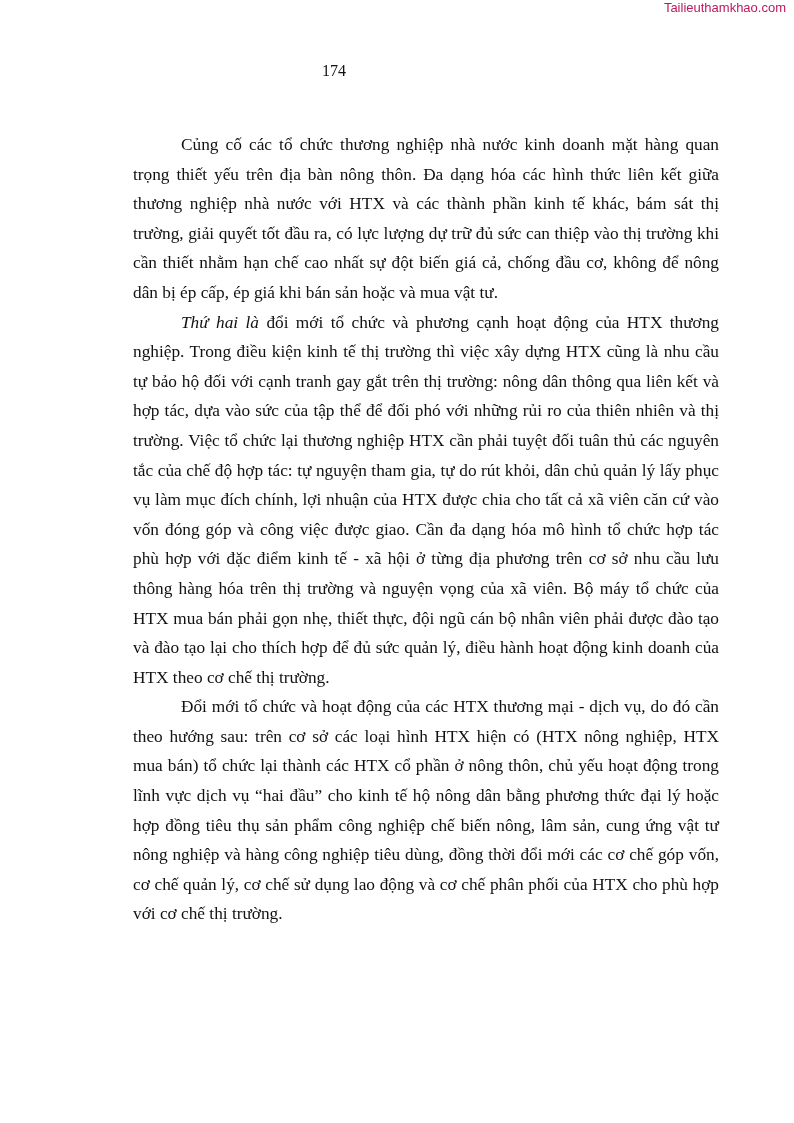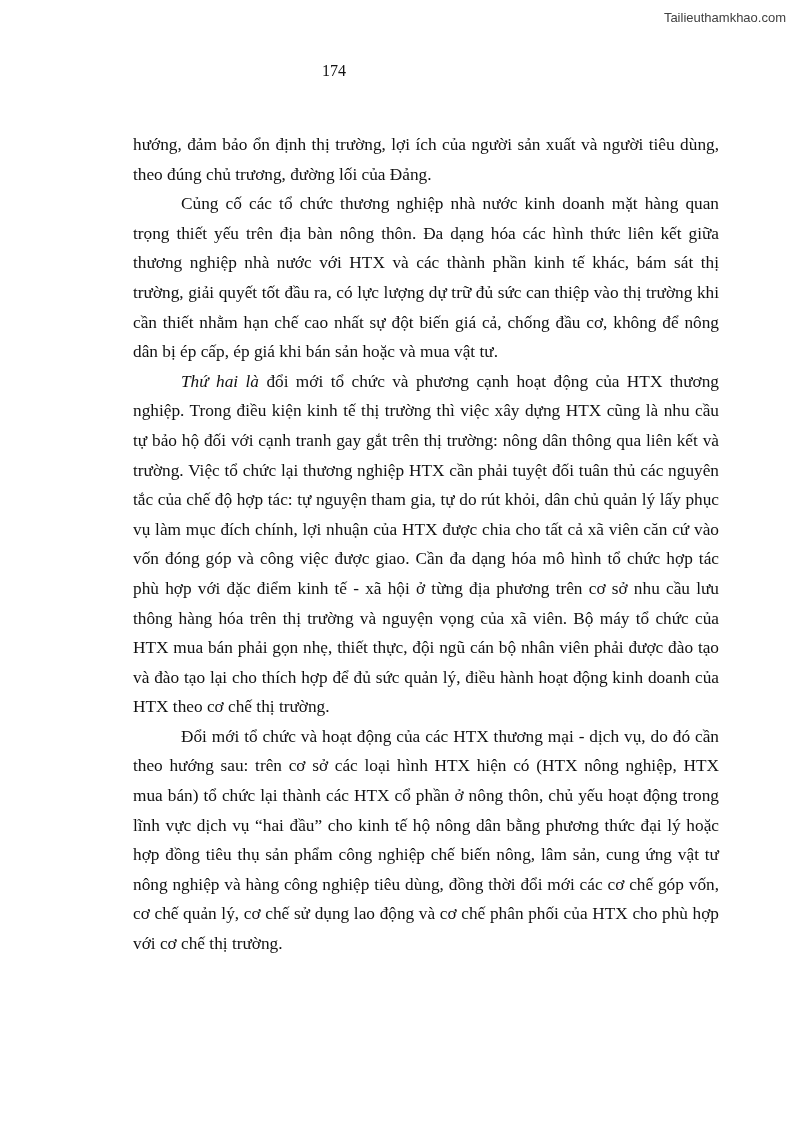--- a/index.html
+++ b/index.html
@@ -1,20 +1,20 @@
 <!DOCTYPE html>
 <html><head>
 <meta charset="utf-8">
 <style>
   html, body { margin: 0; padding: 0; background: #ffffff; }
   body { width: 794px; height: 1123px; position: relative; overflow: hidden; }
   .watermark {
-    position: absolute; top: 10px; right: 8px;
+    position: absolute; top: 0; right: 8px;
     font-family: "Liberation Sans", sans-serif; font-size: 13px;
-    color: #404040; letter-spacing: 0px;
+    color: #be185d; letter-spacing: 0px;
   }
   .page-number {
     position: absolute; top: 62px; left: 0; width: 668px; text-align: center;
     font-family: "Liberation Serif", serif; font-size: 16px; color: #111;
   }
   .body-text {
     position: absolute; top: 130px; left: 133px; width: 586px;
     font-family: "Liberation Serif", serif; font-size: 17.3px; color: #111;
     line-height: 29.6px; text-align: justify;
   }
@@ -24,35 +24,32 @@
   .it { font-style: italic; }
 </style>
 </head>
 <body>
 
 <div class="watermark">Tailieuthamkhao.com</div>
 <div class="page-number">174</div>
 
 <div class="body-text">
   <p>
-    <span class="line">hướng, đảm bảo ổn định thị trường, lợi ích của người sản xuất và người tiêu dùng,</span>
-    <span class="line last">theo đúng chủ trương, đường lối của Đảng.</span>
-  </p>
-  <p>
     <span class="line" style="padding-left:48px">Củng cố các tổ chức thương nghiệp nhà nước kinh doanh mặt hàng quan</span>
     <span class="line">trọng thiết yếu trên địa bàn nông thôn. Đa dạng hóa các hình thức liên kết giữa</span>
     <span class="line">thương nghiệp nhà nước với HTX và các thành phần kinh tế khác, bám sát thị</span>
     <span class="line">trường, giải quyết tốt đầu ra, có lực lượng dự trữ đủ sức can thiệp vào thị trường khi</span>
     <span class="line">cần thiết nhằm hạn chế cao nhất sự đột biến giá cả, chống đầu cơ, không để nông</span>
     <span class="line last">dân bị ép cấp, ép giá khi bán sản hoặc và mua vật tư.</span>
   </p>
   <p>
     <span class="line" style="padding-left:48px"><span class="it">Thứ hai là</span><span> đổi mới tổ chức và phương cạnh hoạt động của HTX thương</span></span>
     <span class="line">nghiệp. Trong điều kiện kinh tế thị trường thì việc xây dựng HTX cũng là nhu cầu</span>
     <span class="line">tự bảo hộ đối với cạnh tranh gay gắt trên thị trường: nông dân thông qua liên kết và</span>
+    <span class="line">hợp tác, dựa vào sức của tập thể để đối phó với những rủi ro của thiên nhiên và thị</span>
     <span class="line">trường. Việc tổ chức lại thương nghiệp HTX cần phải tuyệt đối tuân thủ các nguyên</span>
     <span class="line">tắc của chế độ hợp tác: tự nguyện tham gia, tự do rút khỏi, dân chủ quản lý lấy phục</span>
     <span class="line">vụ làm mục đích chính, lợi nhuận của HTX được chia cho tất cả xã viên căn cứ vào</span>
     <span class="line">vốn đóng góp và công việc được giao. Cần đa dạng hóa mô hình tổ chức hợp tác</span>
     <span class="line">phù hợp với đặc điểm kinh tế - xã hội ở từng địa phương trên cơ sở nhu cầu lưu</span>
     <span class="line">thông hàng hóa trên thị trường và nguyện vọng của xã viên. Bộ máy tổ chức của</span>
     <span class="line">HTX mua bán phải gọn nhẹ, thiết thực, đội ngũ cán bộ nhân viên phải được đào tạo</span>
     <span class="line">và đào tạo lại cho thích hợp để đủ sức quản lý, điều hành hoạt động kinh doanh của</span>
     <span class="line last">HTX theo cơ chế thị trường.</span>
   </p>

